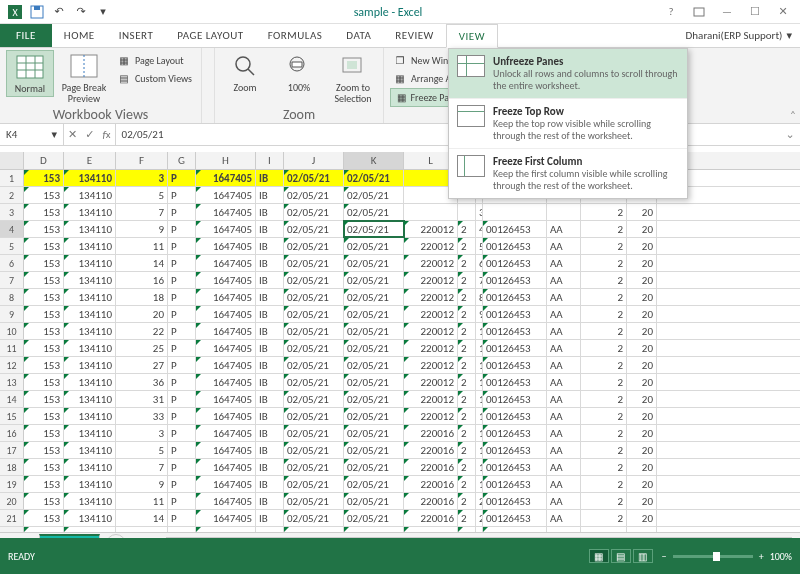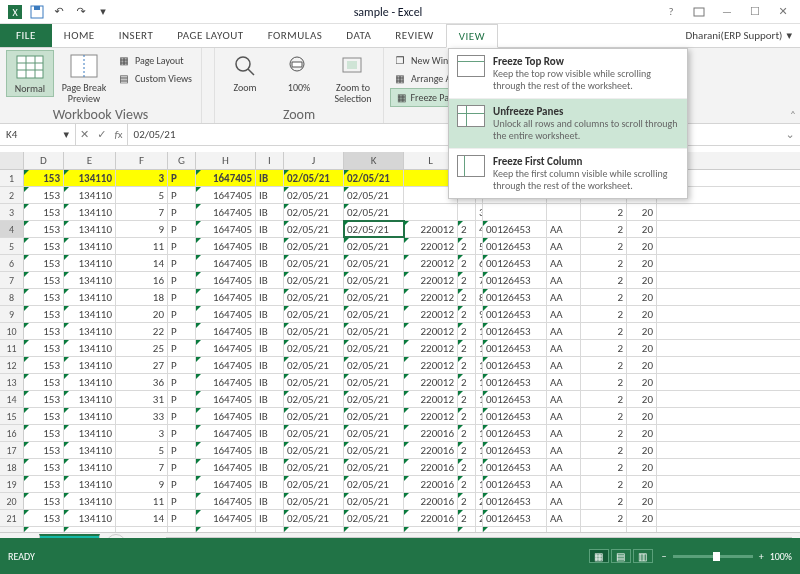--- a/index.html
+++ b/index.html
@@ -2,21 +2,21 @@
 <html><head>
 <meta charset="utf-8">
 <style>
 * { margin:0; padding:0; box-sizing:border-box; font-family:"Segoe UI",Calibri,Arial,sans-serif; }
 body { width:800px; height:574px; background:#fff; overflow:hidden; font-size:11px; color:#444; position:relative; }
 
 
 .titlebar { height:24px; background:#fff; display:flex; align-items:center; border-bottom:1px solid #e0e0e0; }
 .qat { display:flex; align-items:center; gap:4px; padding:0 6px; }
 .qat-item { width:18px; height:18px; display:flex; align-items:center; justify-content:center; color:#444; }
-.title { flex:1; text-align:center; color:#0f172a; font-size:12px; }
+.title { flex:1; text-align:center; color:#0f766e; font-size:12px; }
 .win-controls { display:flex; gap:2px; padding-right:4px; }
 .win-btn { width:26px; height:20px; display:flex; align-items:center; justify-content:center; color:#777; }
 
 
 .ribbon-tabs { height:24px; background:#fff; display:flex; align-items:stretch; border-bottom:1px solid #d4d4d4; }
 .rtab { padding:0 12px; display:flex; align-items:center; font-size:11px; color:#444; text-transform:uppercase; letter-spacing:0.5px; }
 .rtab.file { background:#217346; color:#fff; font-weight:400; padding:0 16px; }
 .rtab.active { background:#fff; color:#217346; border:1px solid #d4d4d4; border-bottom:1px solid #fff; margin-bottom:-1px; font-weight:400; }
 .ribbon-tabs .spacer { flex:1; }
 .user { padding:0 8px; display:flex; align-items:center; gap:4px; color:#444; font-size:11px; }
@@ -46,21 +46,21 @@
 .fp-item .fpi::before, .fp-item .fpi::after { content:""; position:absolute; background:#66a080; }
 .fpi.u::before { left:8px; top:0; width:1px; height:100%; }
 .fpi.u::after { left:0; top:7px; width:100%; height:1px; }
 .fpi.t::after { left:0; top:5px; width:100%; height:1px; }
 .fpi.l::before { left:6px; top:0; width:1px; height:100%; }
 .fp-item .txt strong { font-size:11px; color:#333; display:block; }
 .fp-item .txt span { font-size:10px; color:#666; line-height:1.2; display:block; }
 
 
 .fbar { height:22px; display:flex; align-items:stretch; border-bottom:1px solid #d4d4d4; background:#fff; }
-.namebox { width:76px; border-right:1px solid #d4d4d4; display:flex; align-items:center; padding:0 6px; font-size:11px; justify-content:space-between; }
+.namebox { width:64px; border-right:1px solid #d4d4d4; display:flex; align-items:center; padding:0 6px; font-size:11px; justify-content:space-between; }
 .fx-btns { display:flex; align-items:center; padding:0 4px; gap:8px; color:#777; border-right:1px solid #d4d4d4; }
 .fx-val { flex:1; padding:0 6px; display:flex; align-items:center; font-size:11px; }
 
 
 .grid { position:relative; }
 .colhdr { display:flex; height:18px; background:#f3f3f3; border-bottom:1px solid #ccc; }
 .corner { width:24px; border-right:1px solid #ccc; background:#e8e8e8; }
 .ch { border-right:1px solid #ccc; text-align:center; font-size:11px; color:#555; line-height:18px; }
 .ch.sel { background:#d6d6d6; }
 .rows { }
@@ -278,32 +278,32 @@
           </div>
           <span class="lbl">Macros</span>
         </div>
     </div>
     <div class="group-label">Macros</div>
   </div>
   <div class="collapse">˄</div>
 </div>
 
 <div class="fp-menu">
+  <div class="fp-item hover">
+    <div class="fpi u"></div>
+    <div class="txt">
+        <strong>Unfreeze Panes</strong>
+        <span>Unlock all rows and columns to scroll through the entire worksheet.</span>
+      </div>
+  </div>
   <div class="fp-item">
     <div class="fpi t"></div>
     <div class="txt">
         <strong>Freeze Top Row</strong>
         <span>Keep the top row visible while scrolling through the rest of the worksheet.</span>
-      </div>
-  </div>
-  <div class="fp-item hover">
-    <div class="fpi u"></div>
-    <div class="txt">
-        <strong>Unfreeze Panes</strong>
-        <span>Unlock all rows and columns to scroll through the entire worksheet.</span>
       </div>
   </div>
   <div class="fp-item">
     <div class="fpi l"></div>
     <div class="txt">
         <strong>Freeze First Column</strong>
         <span>Keep the first column visible while scrolling through the rest of the worksheet.</span>
       </div>
   </div>
 </div>

